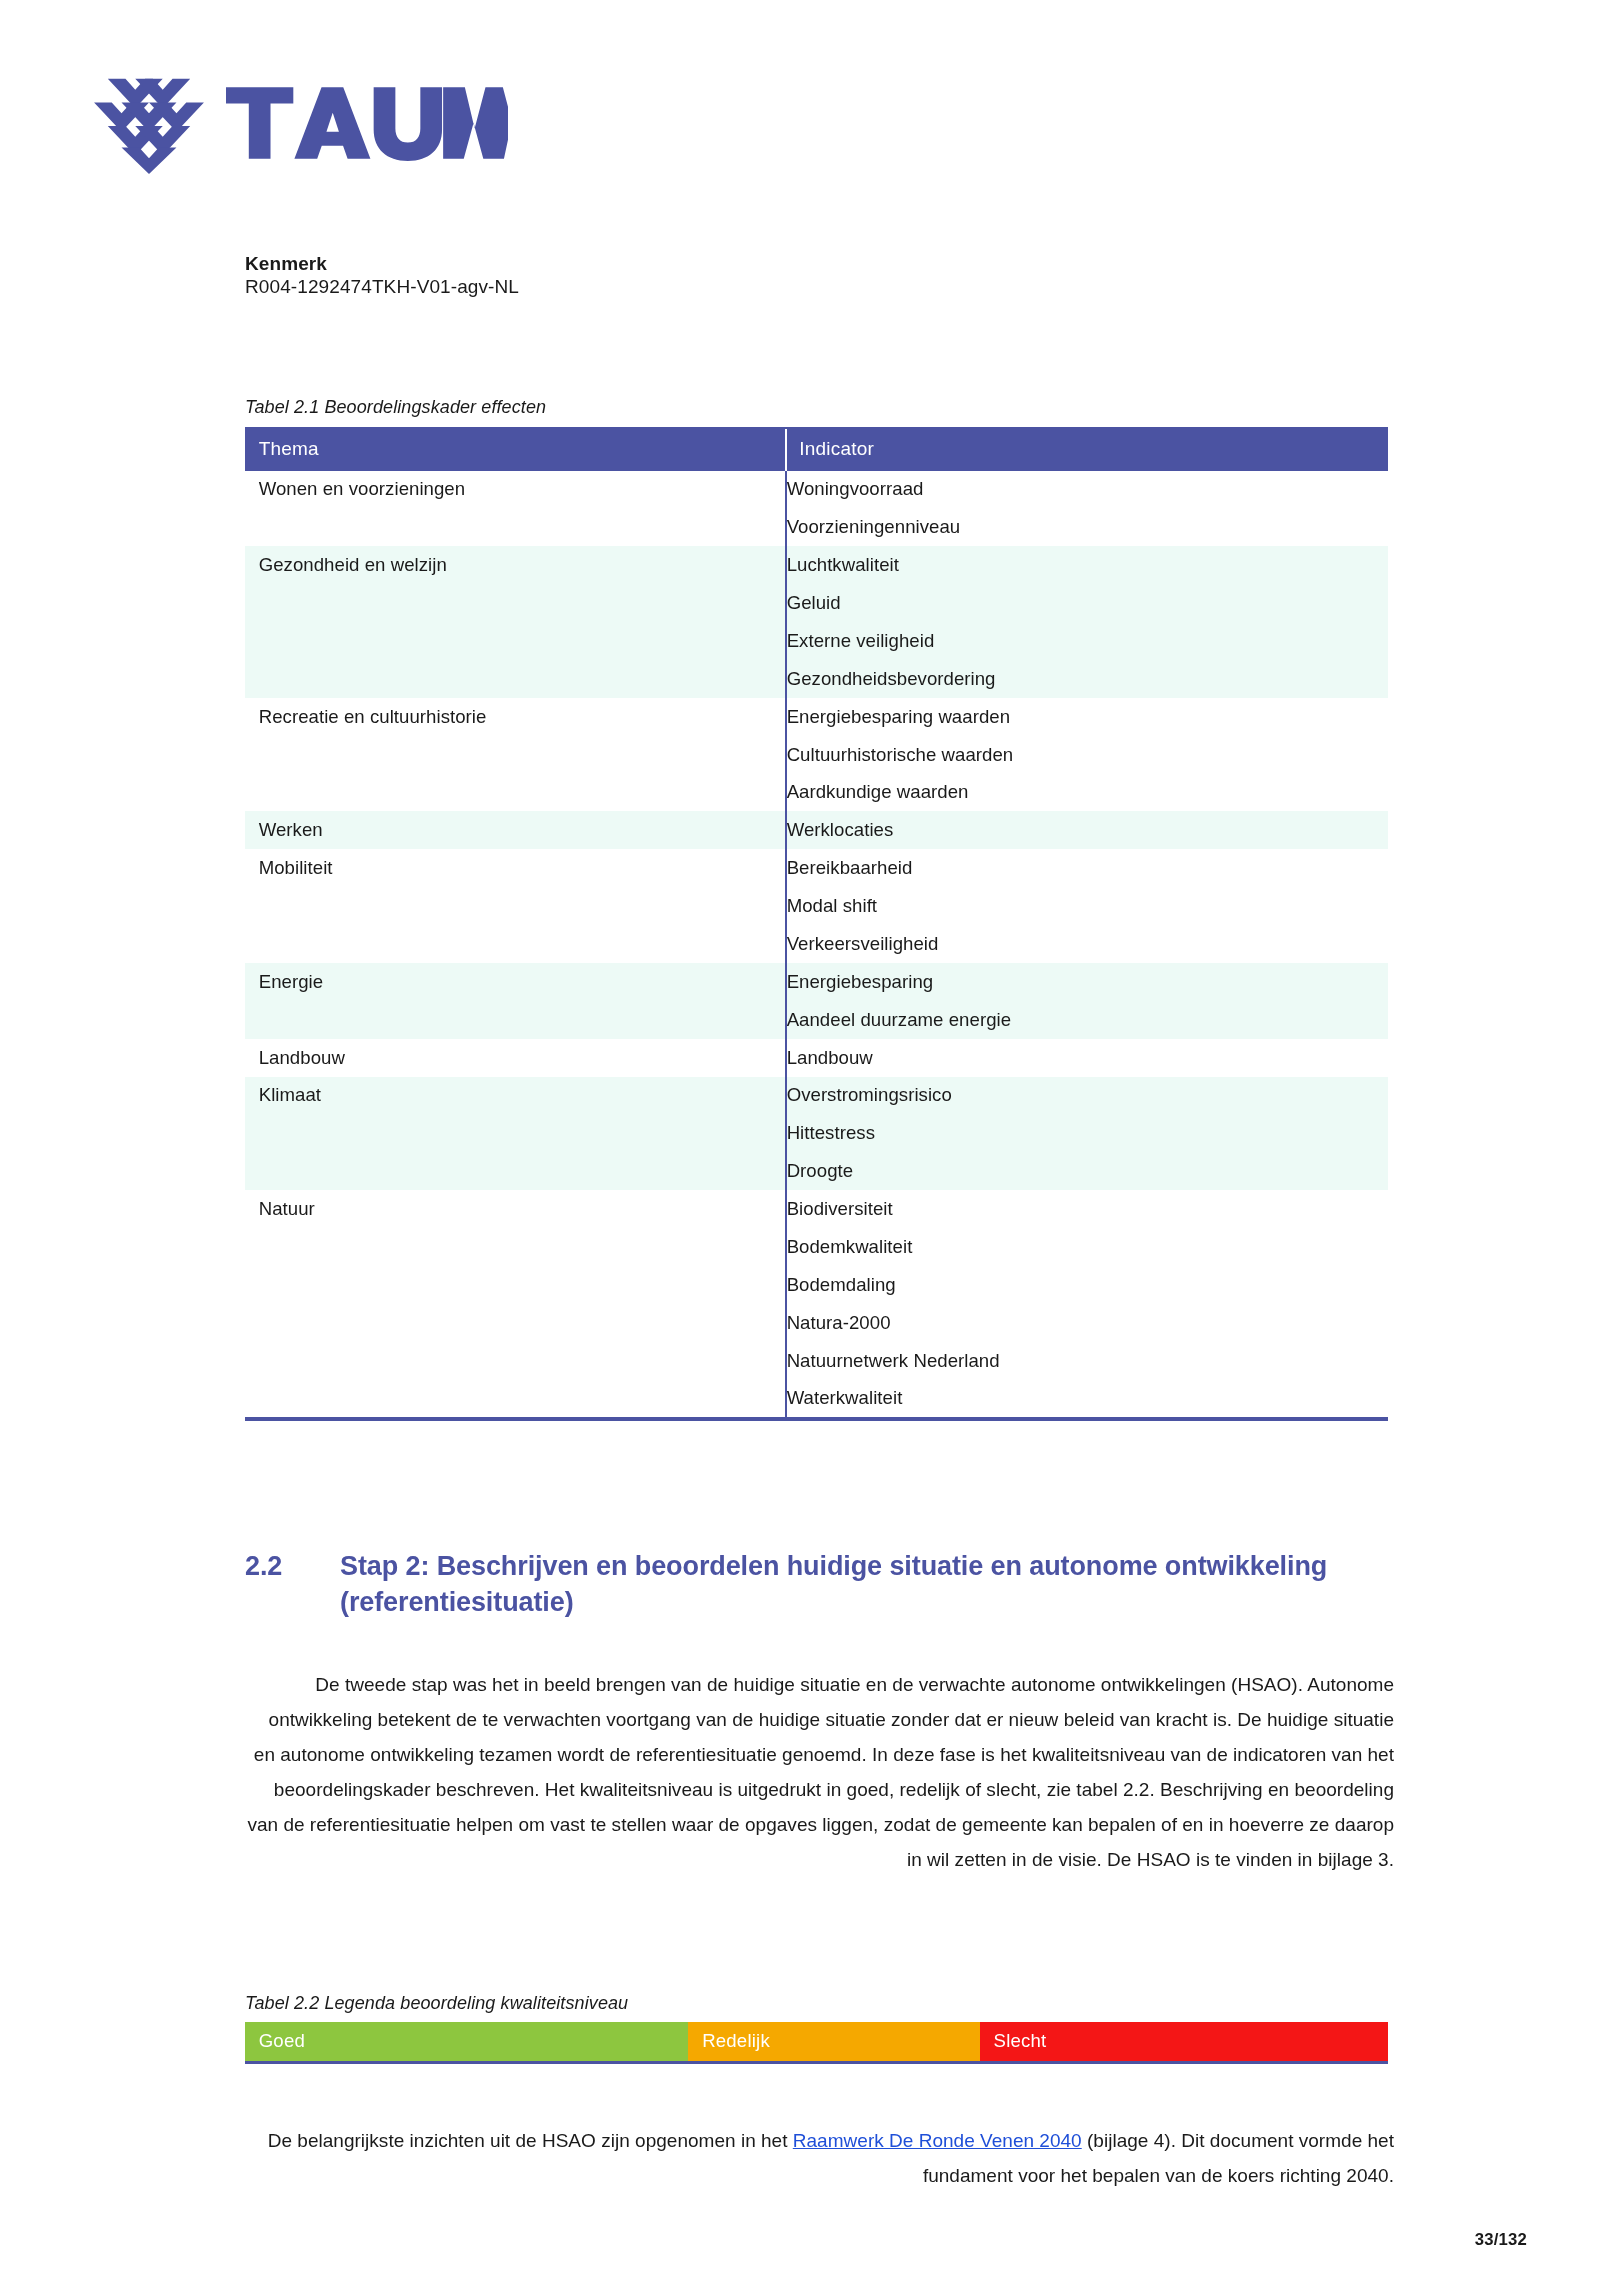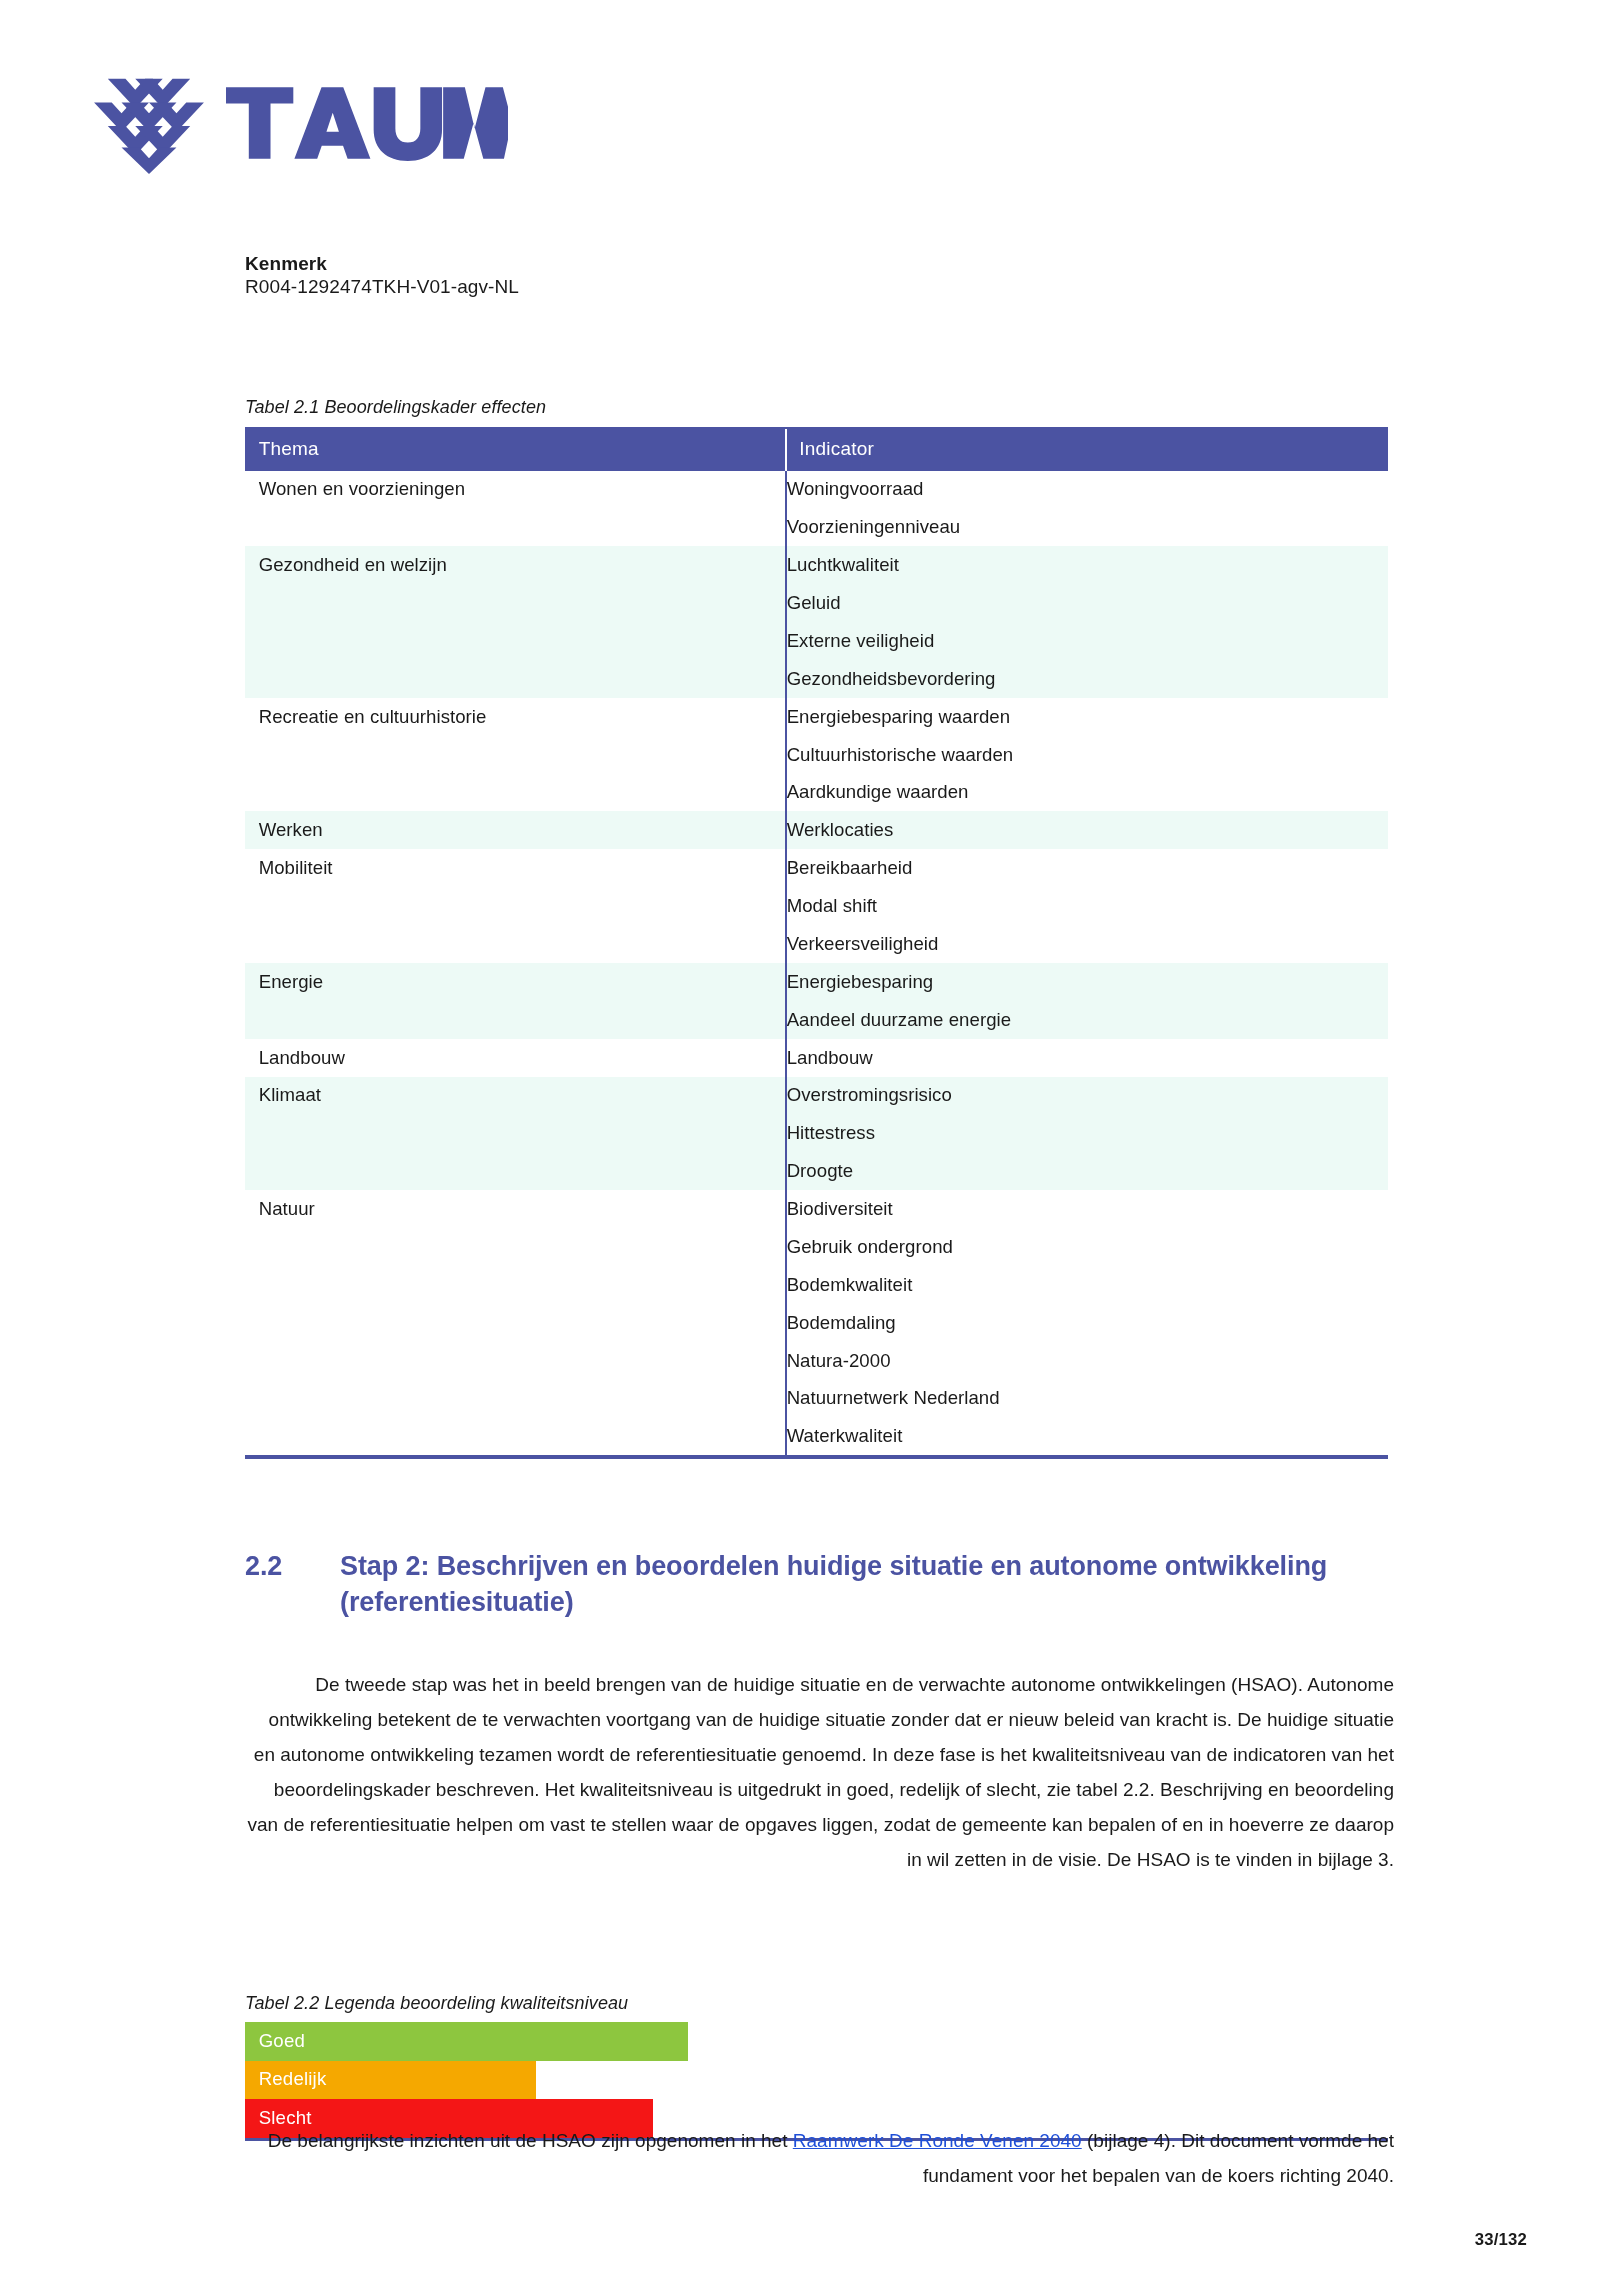--- a/index.html
+++ b/index.html
@@ -143,21 +143,20 @@
 
   
   #caption-22 { top: 1993px; }
   .legend {
     position: absolute;
     left: 245px;
     top: 2022px;
     width: 1143px;
     display: flex;
     border-bottom: 3.9px solid #4b53a2;
-    flex-direction: column;
   }
   .legend-cell {
     color: #ffffff;
     font-size: 18.6px;
     padding: 7.8px 0 8.8px 13.7px;
     letter-spacing: 0.2px;
   }
   .lg-good  { width: 38.8%; background: #8dc63f; }
   .lg-mid   { width: 25.5%; background: #f5a800; }
   .lg-bad   { width: 35.7%; background: #f41616; }
@@ -305,24 +304,20 @@
           <tr class="band-b">
             <td></td>
             <td class="ind">Droogte</td>
           </tr>
           <tr class="band-a">
             <td>Natuur</td>
             <td class="ind">Biodiversiteit</td>
           </tr>
           <tr class="band-a">
             <td></td>
-            <td class="ind">Gebruik ondergrond</td>
-          </tr>
-          <tr class="band-a">
-            <td></td>
             <td class="ind">Bodemkwaliteit</td>
           </tr>
           <tr class="band-a">
             <td></td>
             <td class="ind">Bodemdaling</td>
           </tr>
           <tr class="band-a">
             <td></td>
             <td class="ind">Natura-2000</td>
           </tr>

